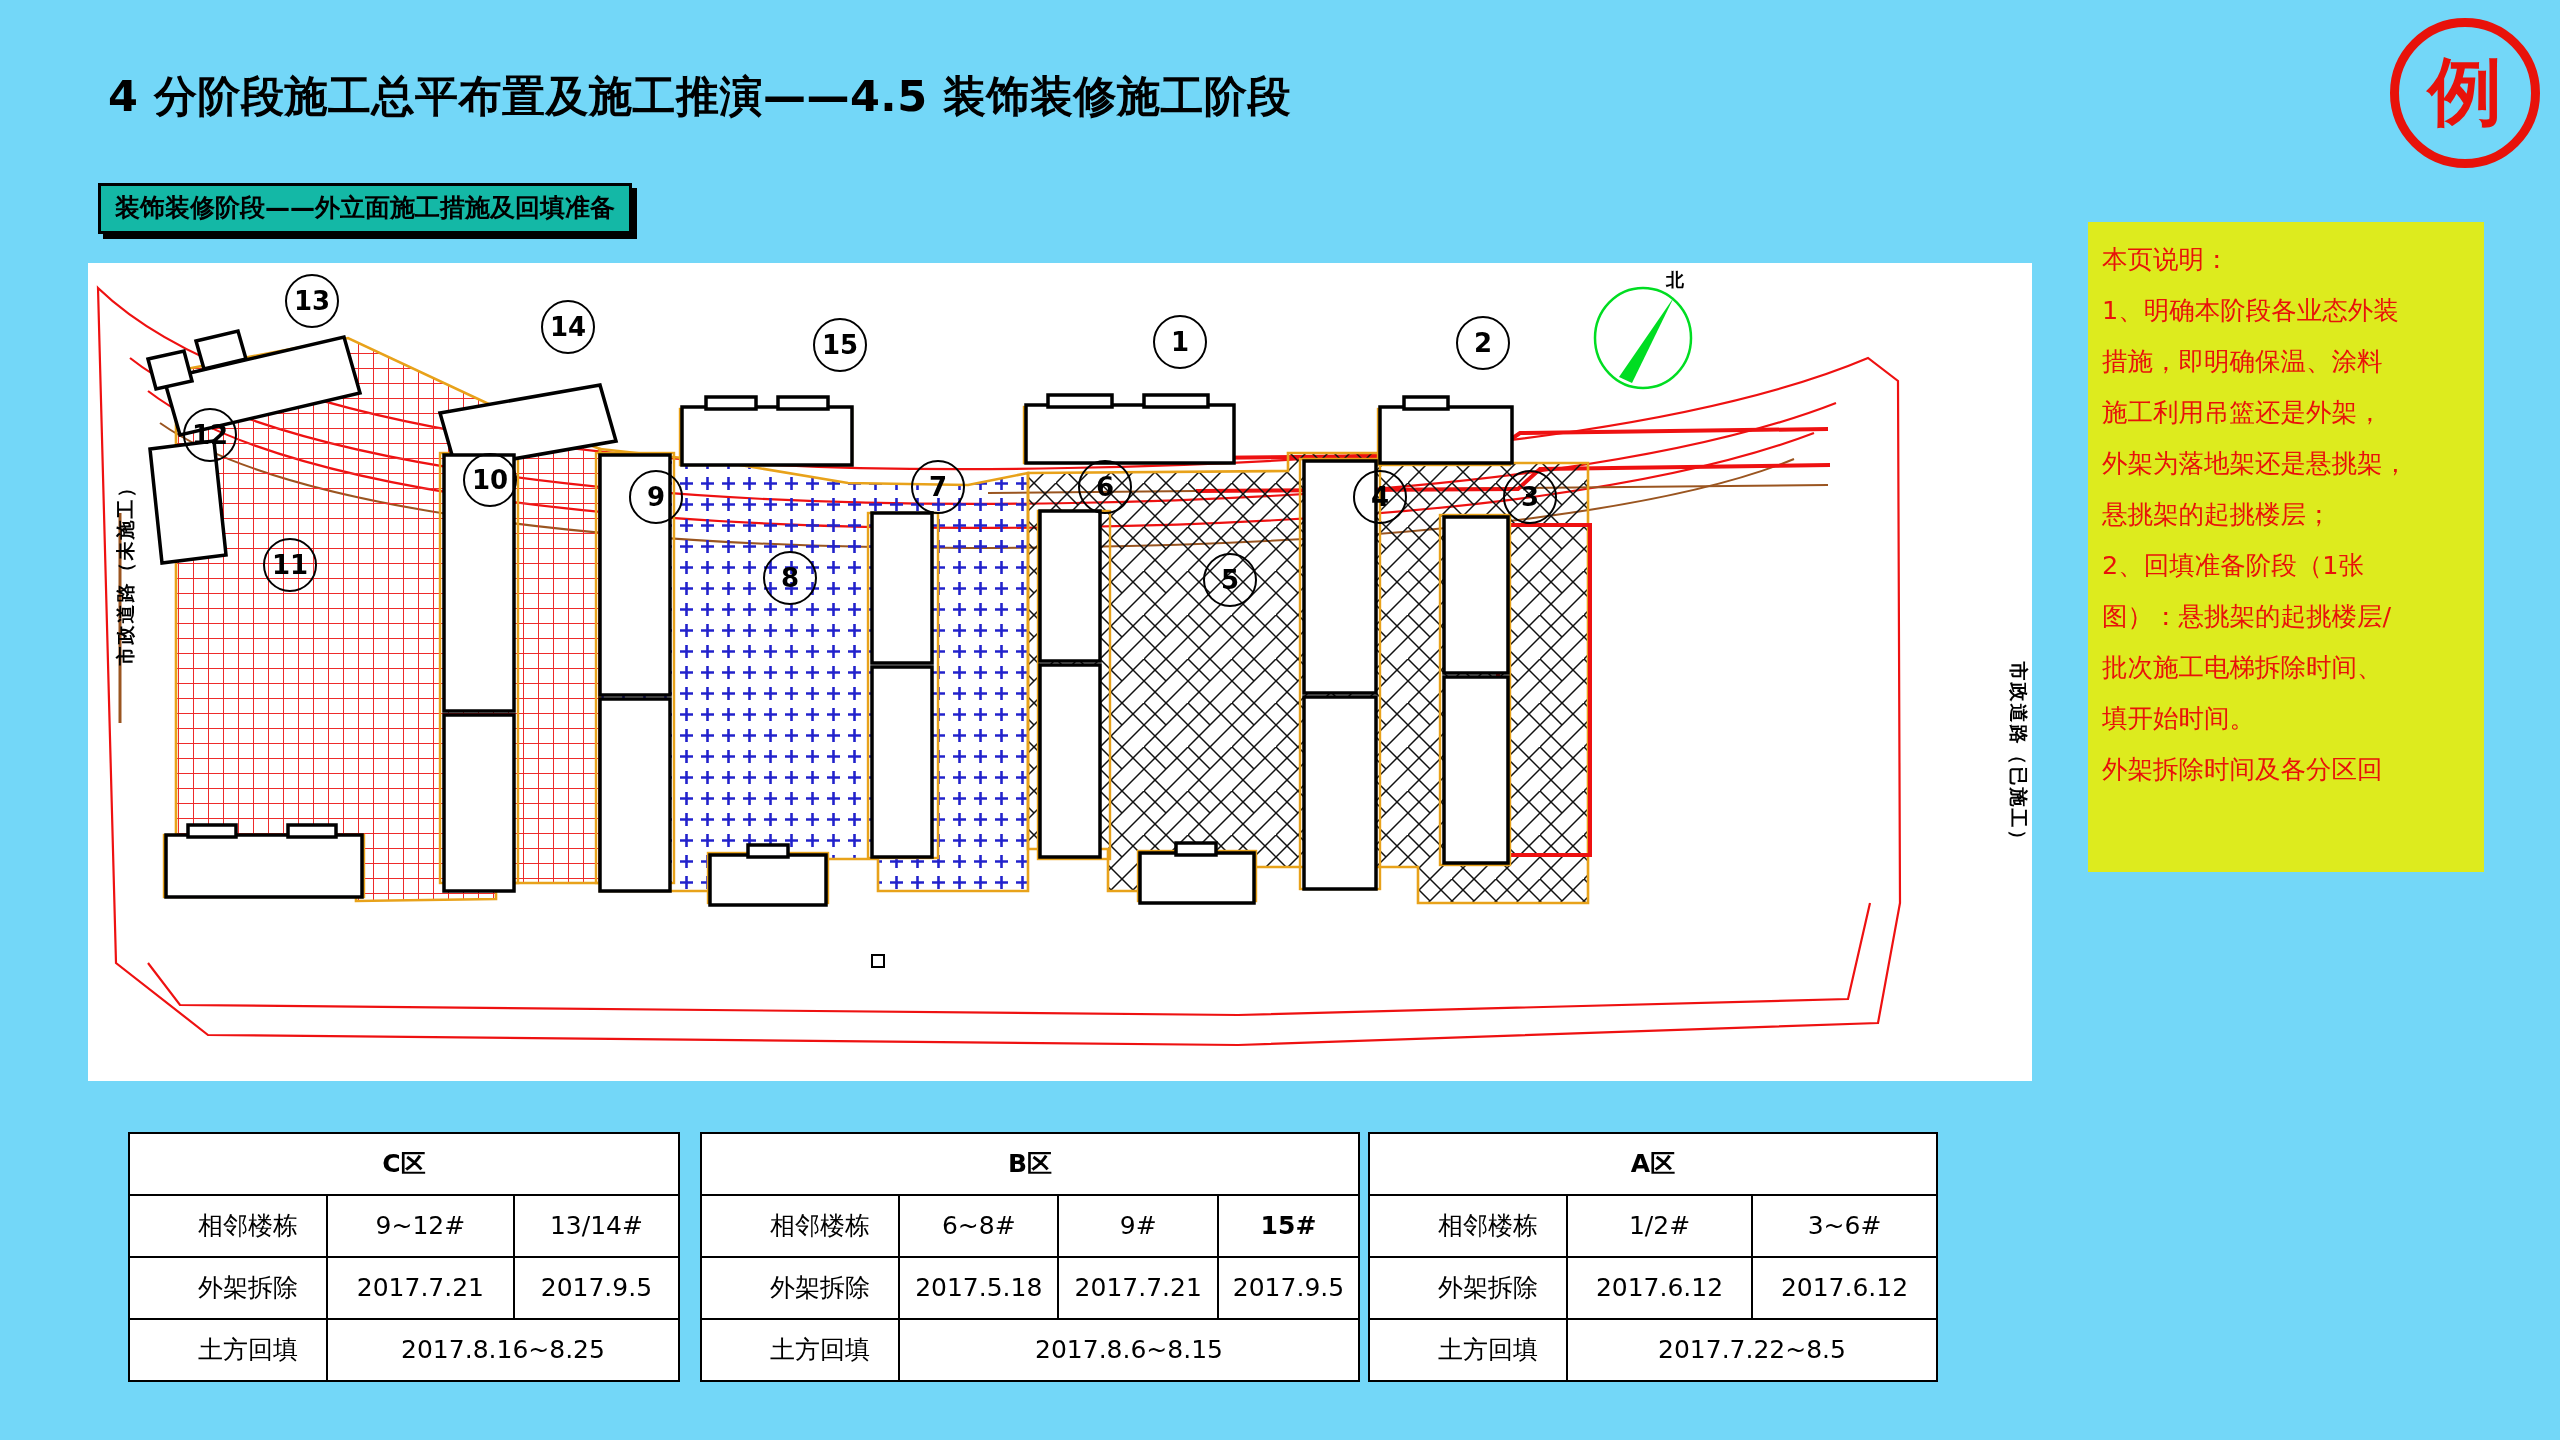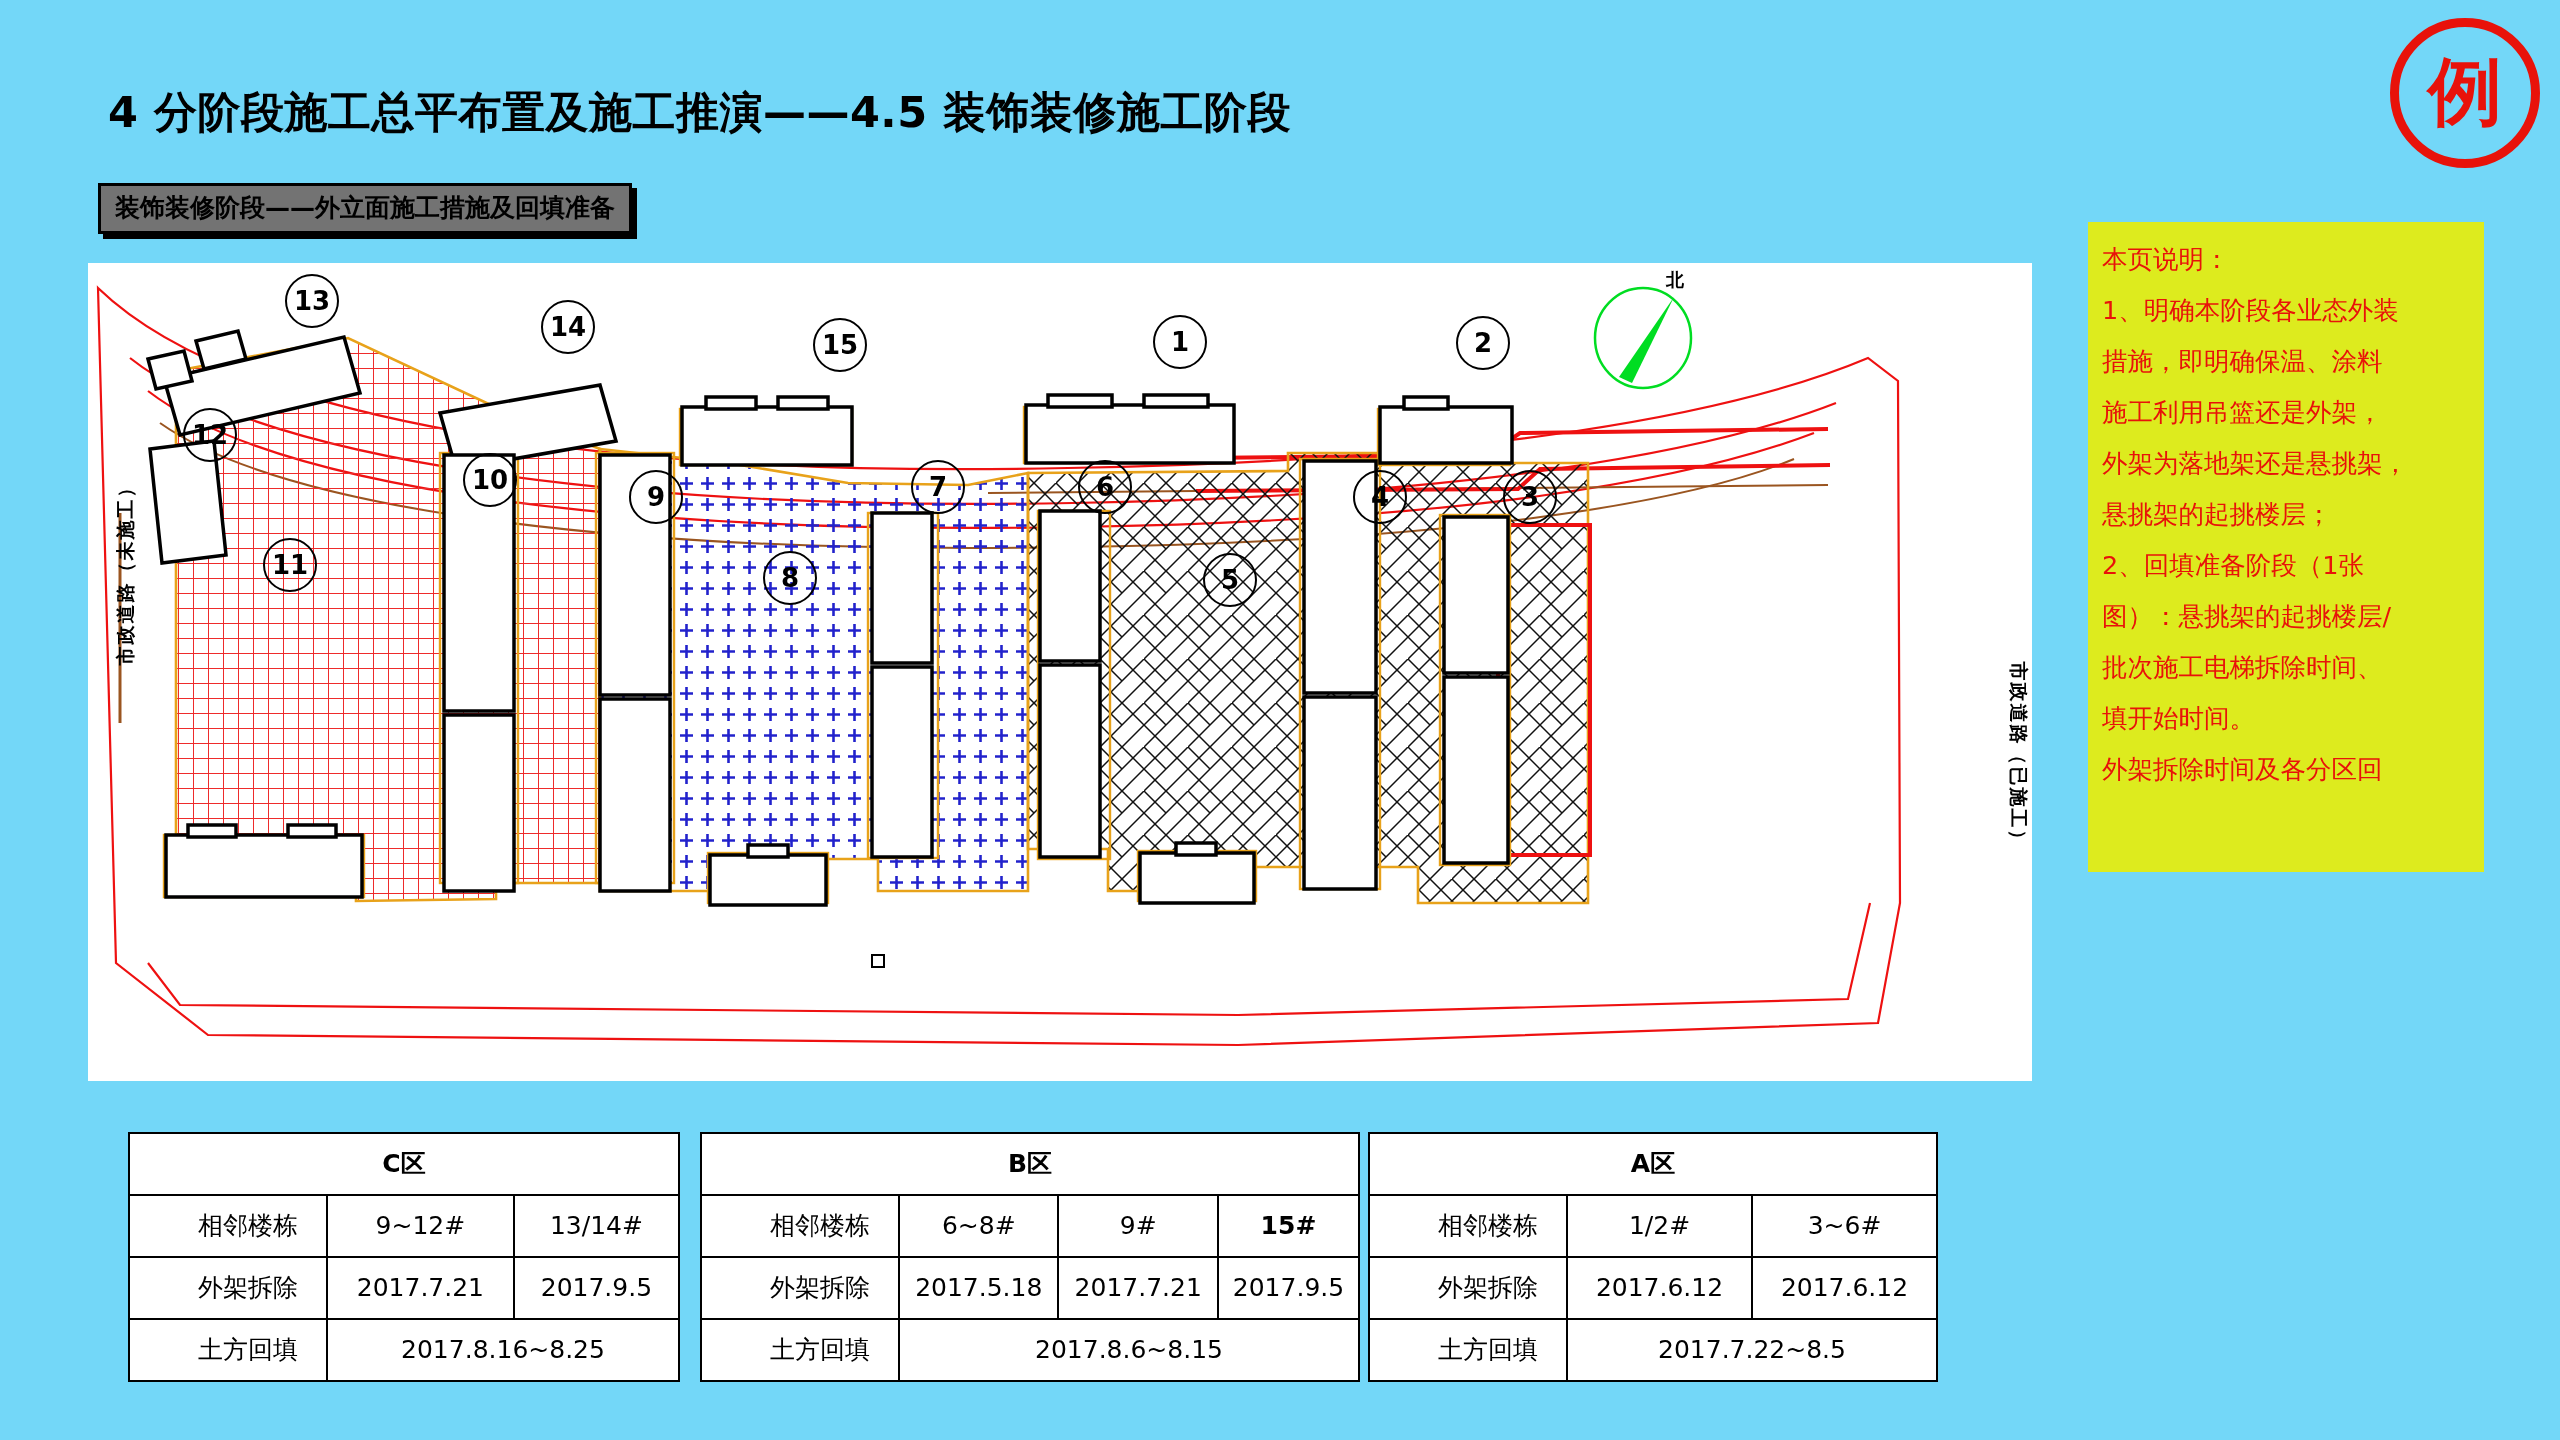--- a/index.html
+++ b/index.html
@@ -4,40 +4,40 @@
 <style>
   html,body{margin:0;padding:0;}
   body{
     width:2560px;height:1440px;
     background:#73d7f8;
     font-family:"Liberation Sans","DejaVu Sans",sans-serif;
     position:relative;overflow:hidden;
   }
   
   #page-title{
-    position:absolute;left:108px;top:84px;
+    position:absolute;left:108px;top:68px;
     font-size:43px;font-weight:bold;color:#000;
     letter-spacing:0.5px;white-space:nowrap;
     font-family:"DejaVu Sans","Liberation Sans",sans-serif;
   }
   #example-stamp{
     position:absolute;left:2390px;top:18px;width:150px;height:150px;
     border:9px solid #e8120a;border-radius:50%;
     box-sizing:border-box;
     display:flex;align-items:center;justify-content:center;
   }
   #example-stamp span{
     font-size:74px;font-weight:bold;color:#e8120a;line-height:1;
     font-family:"DejaVu Sans","Liberation Sans",sans-serif;
     margin-top:-4px;
   }
   
   #subtitle-box{
     position:absolute;left:98px;top:183px;
-    background:#737373;border:3px solid #000;
+    background:#14b8a6;border:3px solid #000;
     box-shadow:5px 5px 0 #000;
     padding:5px 14px 7px 14px;
   }
   #subtitle-box span{
     font-size:25px;font-weight:bold;color:#000;white-space:nowrap;
     font-family:"DejaVu Sans","Liberation Sans",sans-serif;
   }
   
   #note-box{
     position:absolute;left:2088px;top:198px;width:396px;height:650px;

